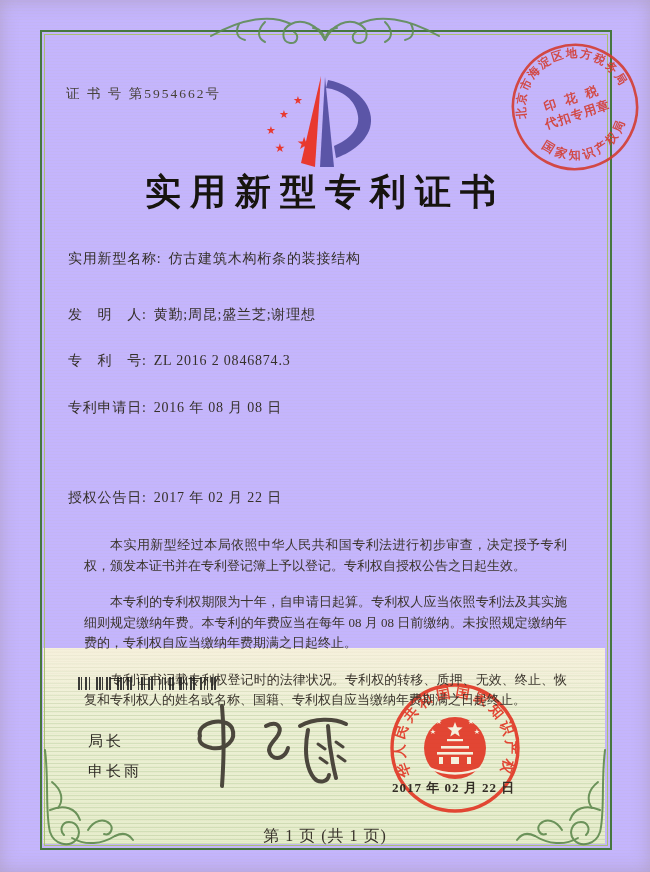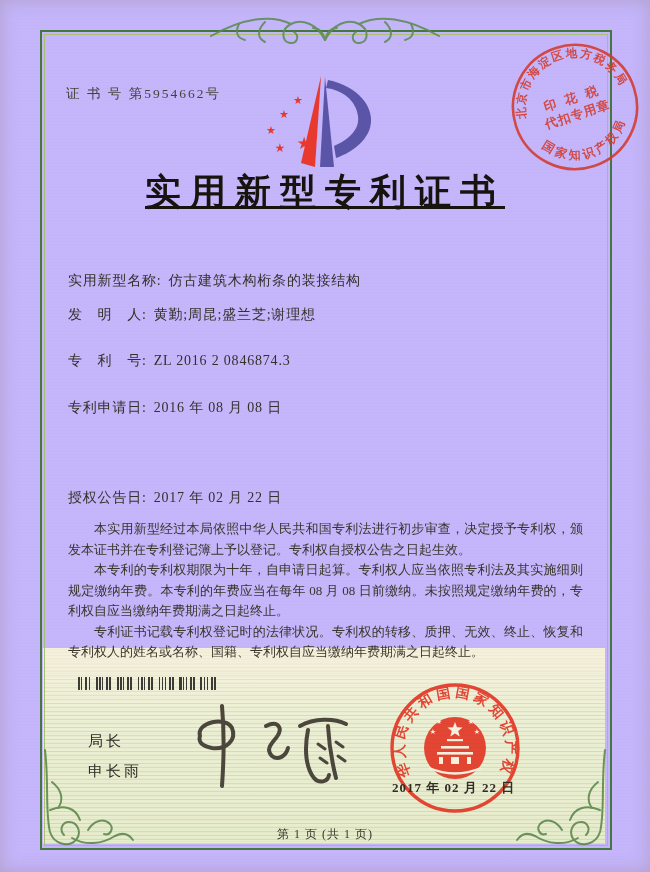--- a/index.html
+++ b/index.html
@@ -15,35 +15,35 @@
   .frame-inner{position:absolute;inset:2px;border:1px solid #a9bf72;}
   
   .bottom-zone{left:43px;top:648px;width:562px;height:196px;z-index:0;
      background:
        linear-gradient(180deg, rgba(246,240,220,.95) 0px, rgba(246,240,220,0) 64px),
        repeating-linear-gradient(0deg, rgba(130,170,100,.22) 0 1px, transparent 1px 4px),
        linear-gradient(180deg,#f0f2da,#e6edcc);}
   
   .cert-number{left:66px;top:85px;font-size:13.5px;letter-spacing:2px;color:#46413a;z-index:3;}
   .title{left:0;top:168px;width:100%;text-align:center;font-size:36px;font-weight:700;
-         letter-spacing:9px;color:#17140f;z-index:3;text-decoration:underline;}
+         letter-spacing:9px;color:#17140f;z-index:3;}
   .field{left:68px;font-size:14px;color:#35302a;letter-spacing:.8px;z-index:3;white-space:nowrap;}
   .field .lbl{margin-right:7px;}
   .paras{left:68px;top:519px;width:515px;z-index:3;font-size:13px;line-height:20.5px;
          text-align:justify;color:#3a342c;}
-  .paras p{margin:0;text-indent:2em;}
+  .paras p{margin:16px;text-indent:2em;}
   .barcode{left:78px;top:677px;width:140px;height:13px;opacity:.85;z-index:3;
      background:repeating-linear-gradient(90deg,#1c1c1c 0 1.5px,transparent 1.5px 3px,
        #1c1c1c 3px 3.8px,transparent 3.8px 7px,#1c1c1c 7px 9px,transparent 9px 10.5px);}
   .signer{left:88px;top:726px;font-size:15px;color:#2e2a24;letter-spacing:3px;z-index:3;line-height:30px;}
   .sig-svg{left:182px;top:698px;z-index:3;}
   .seal-svg{left:385px;top:678px;z-index:2;opacity:.93;}
   .seal-date{left:392px;top:779px;font-size:13px;font-weight:600;letter-spacing:1px;
              color:#332d26;z-index:4;}
-  .footer{left:0;top:826px;width:100%;text-align:center;font-size:12px;color:#3a342c;
+  .footer{left:0;top:826px;width:100%;text-align:center;font-size:16px;color:#3a342c;
           letter-spacing:1px;z-index:3;}
   .stamp-svg{left:500px;top:32px;z-index:4;opacity:.88;transform:rotate(-18deg);}
   .logo-svg{left:258px;top:74px;z-index:3;}
   .orn{z-index:2;}
   .orn-right{transform:scaleX(-1);}
 </style>
 </head>
 <body>
 
 <div id="page">
@@ -98,21 +98,21 @@
       <text x="40" y="30" font-size="11">★</text>
       <text x="26" y="44" font-size="11">★</text>
       <text x="13" y="60" font-size="11">★</text>
       <text x="22" y="78" font-size="12">★</text>
       <text x="46" y="75" font-size="17">★</text>
     </g>
   </svg>
 
   <div class="abs title">实用新型专利证书</div>
 
-  <div class="abs field" style="top:272px;">
+  <div class="abs field" style="top:250px;">
     <span class="lbl">实用新型名称:</span><span>仿古建筑木构桁条的装接结构</span>
   </div>
   <div class="abs field" style="top:306px;text-align:right;">
     <span class="lbl">发　明　人:</span><span>黄勤;周昆;盛兰芝;谢理想</span>
   </div>
   <div class="abs field" style="top:352px;">
     <span class="lbl">专　利　号:</span><span>ZL 2016 2 0846874.3</span>
   </div>
   <div class="abs field" style="top:399px;">
     <span class="lbl">专利申请日:</span><span>2016 年 08 月 08 日</span>

